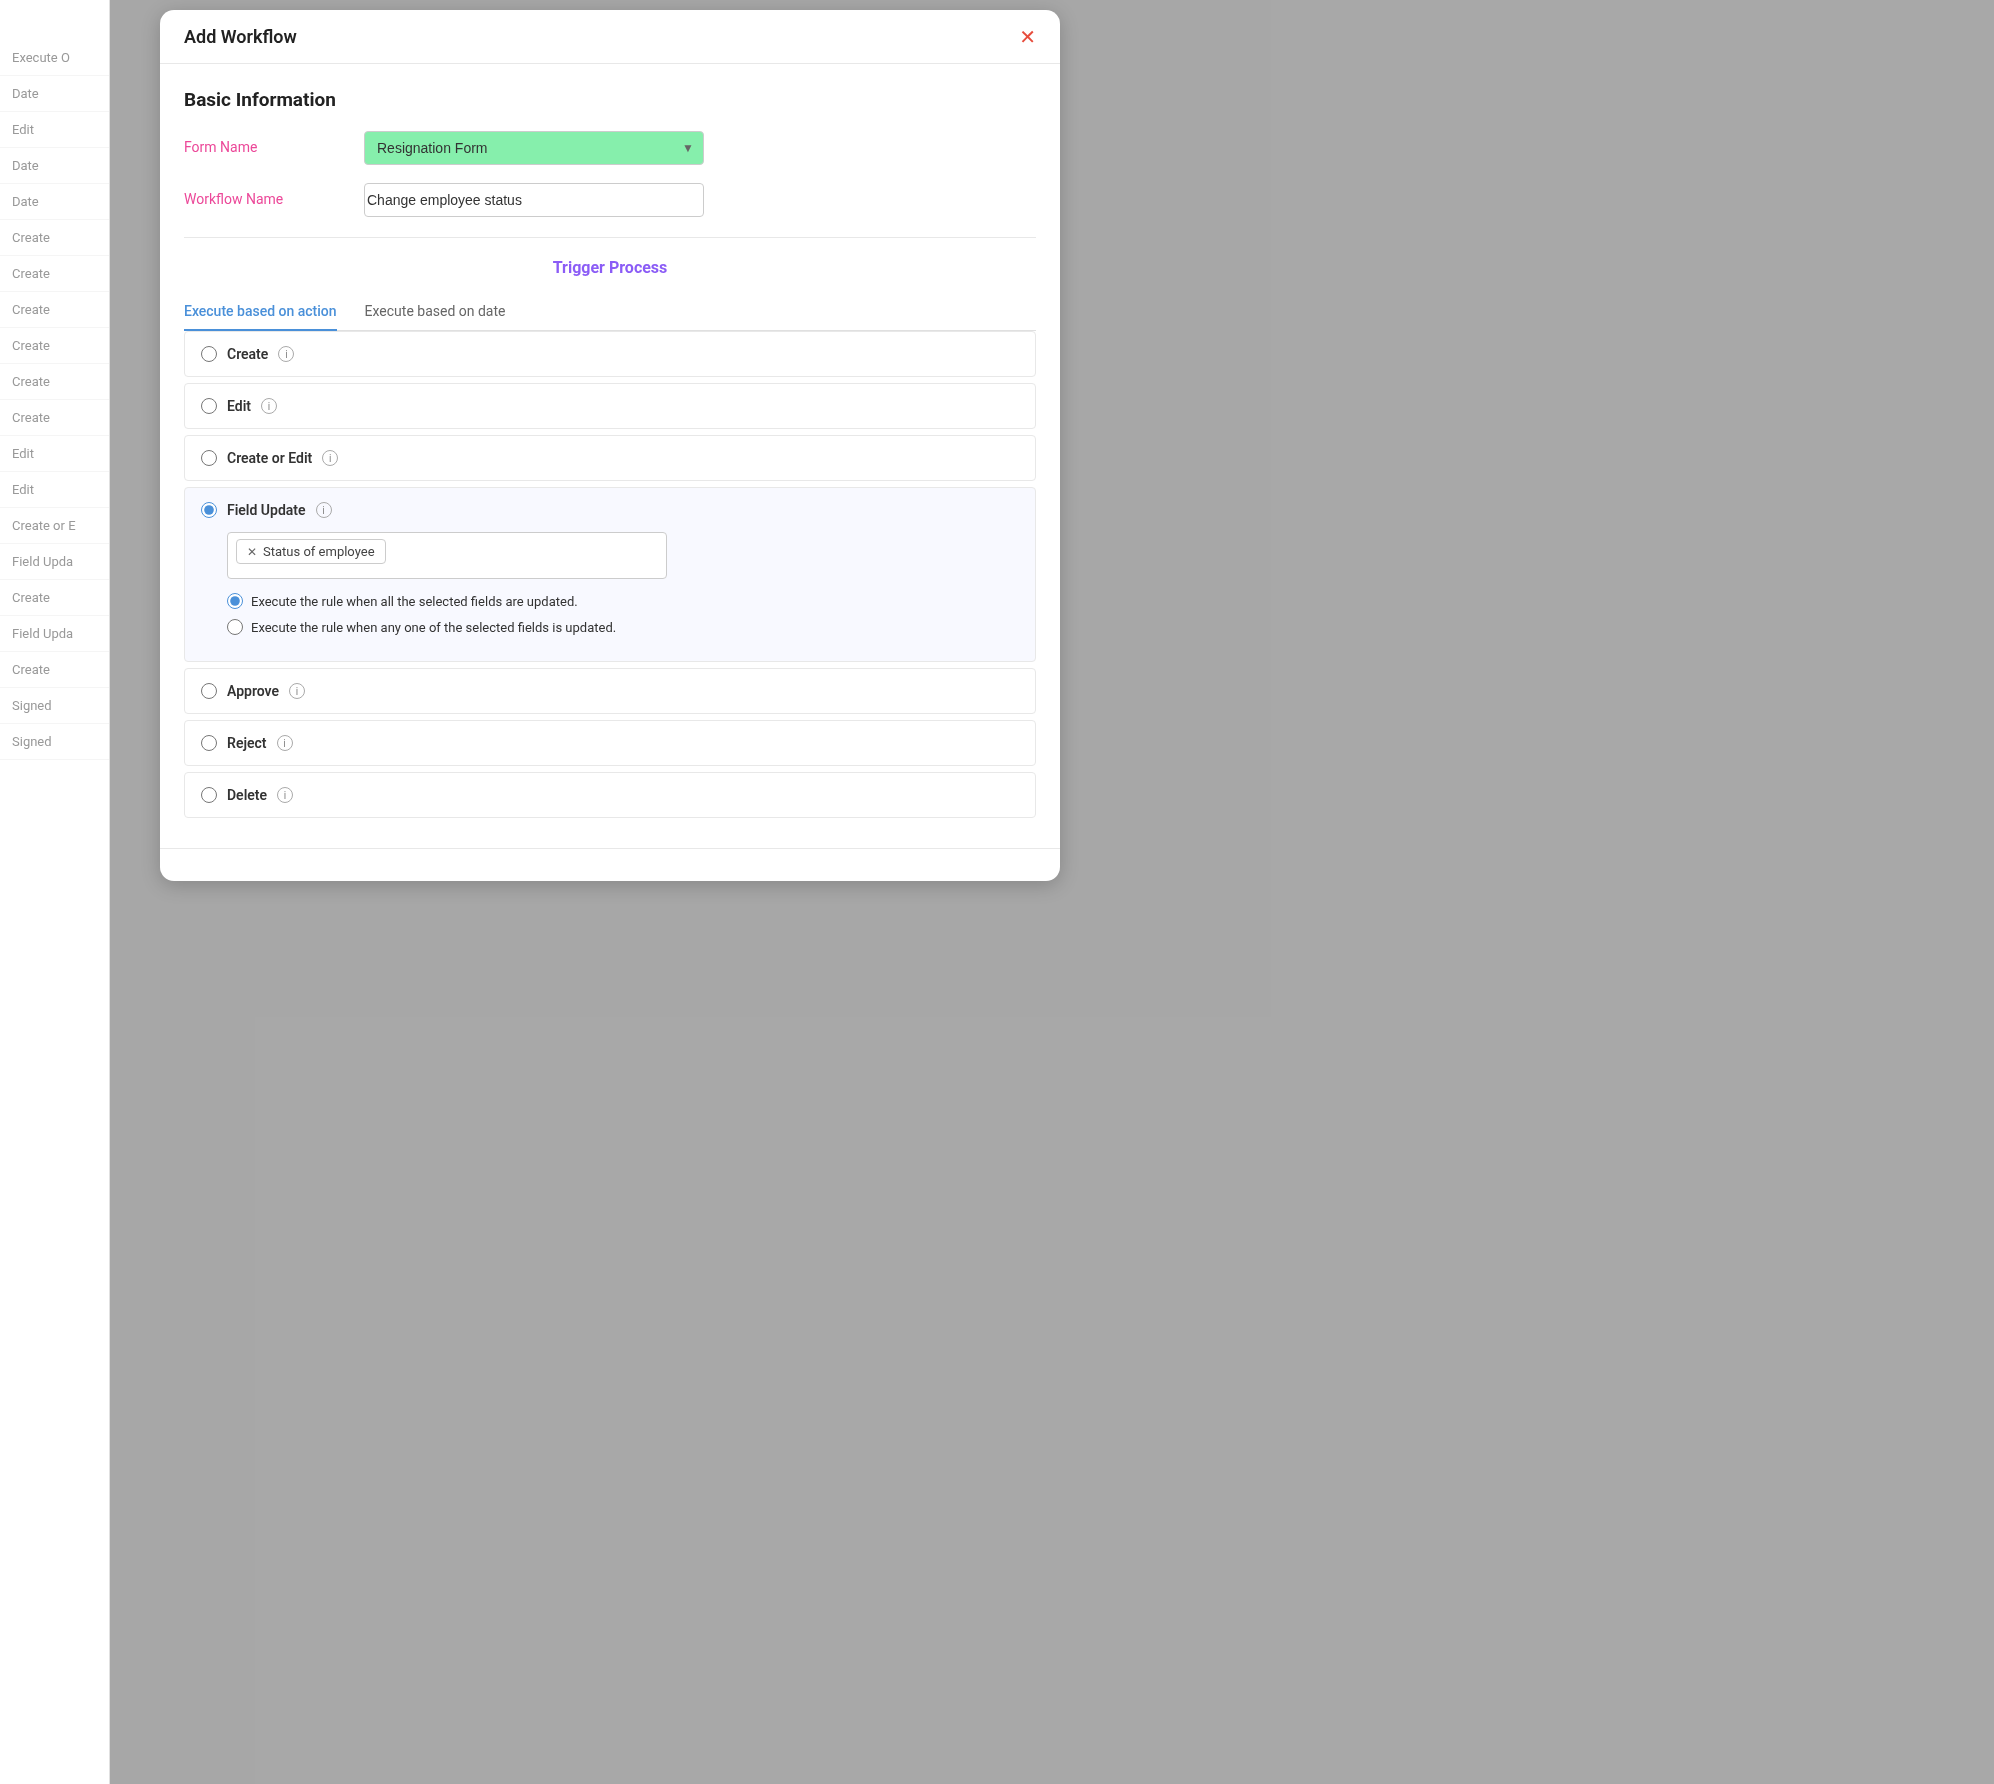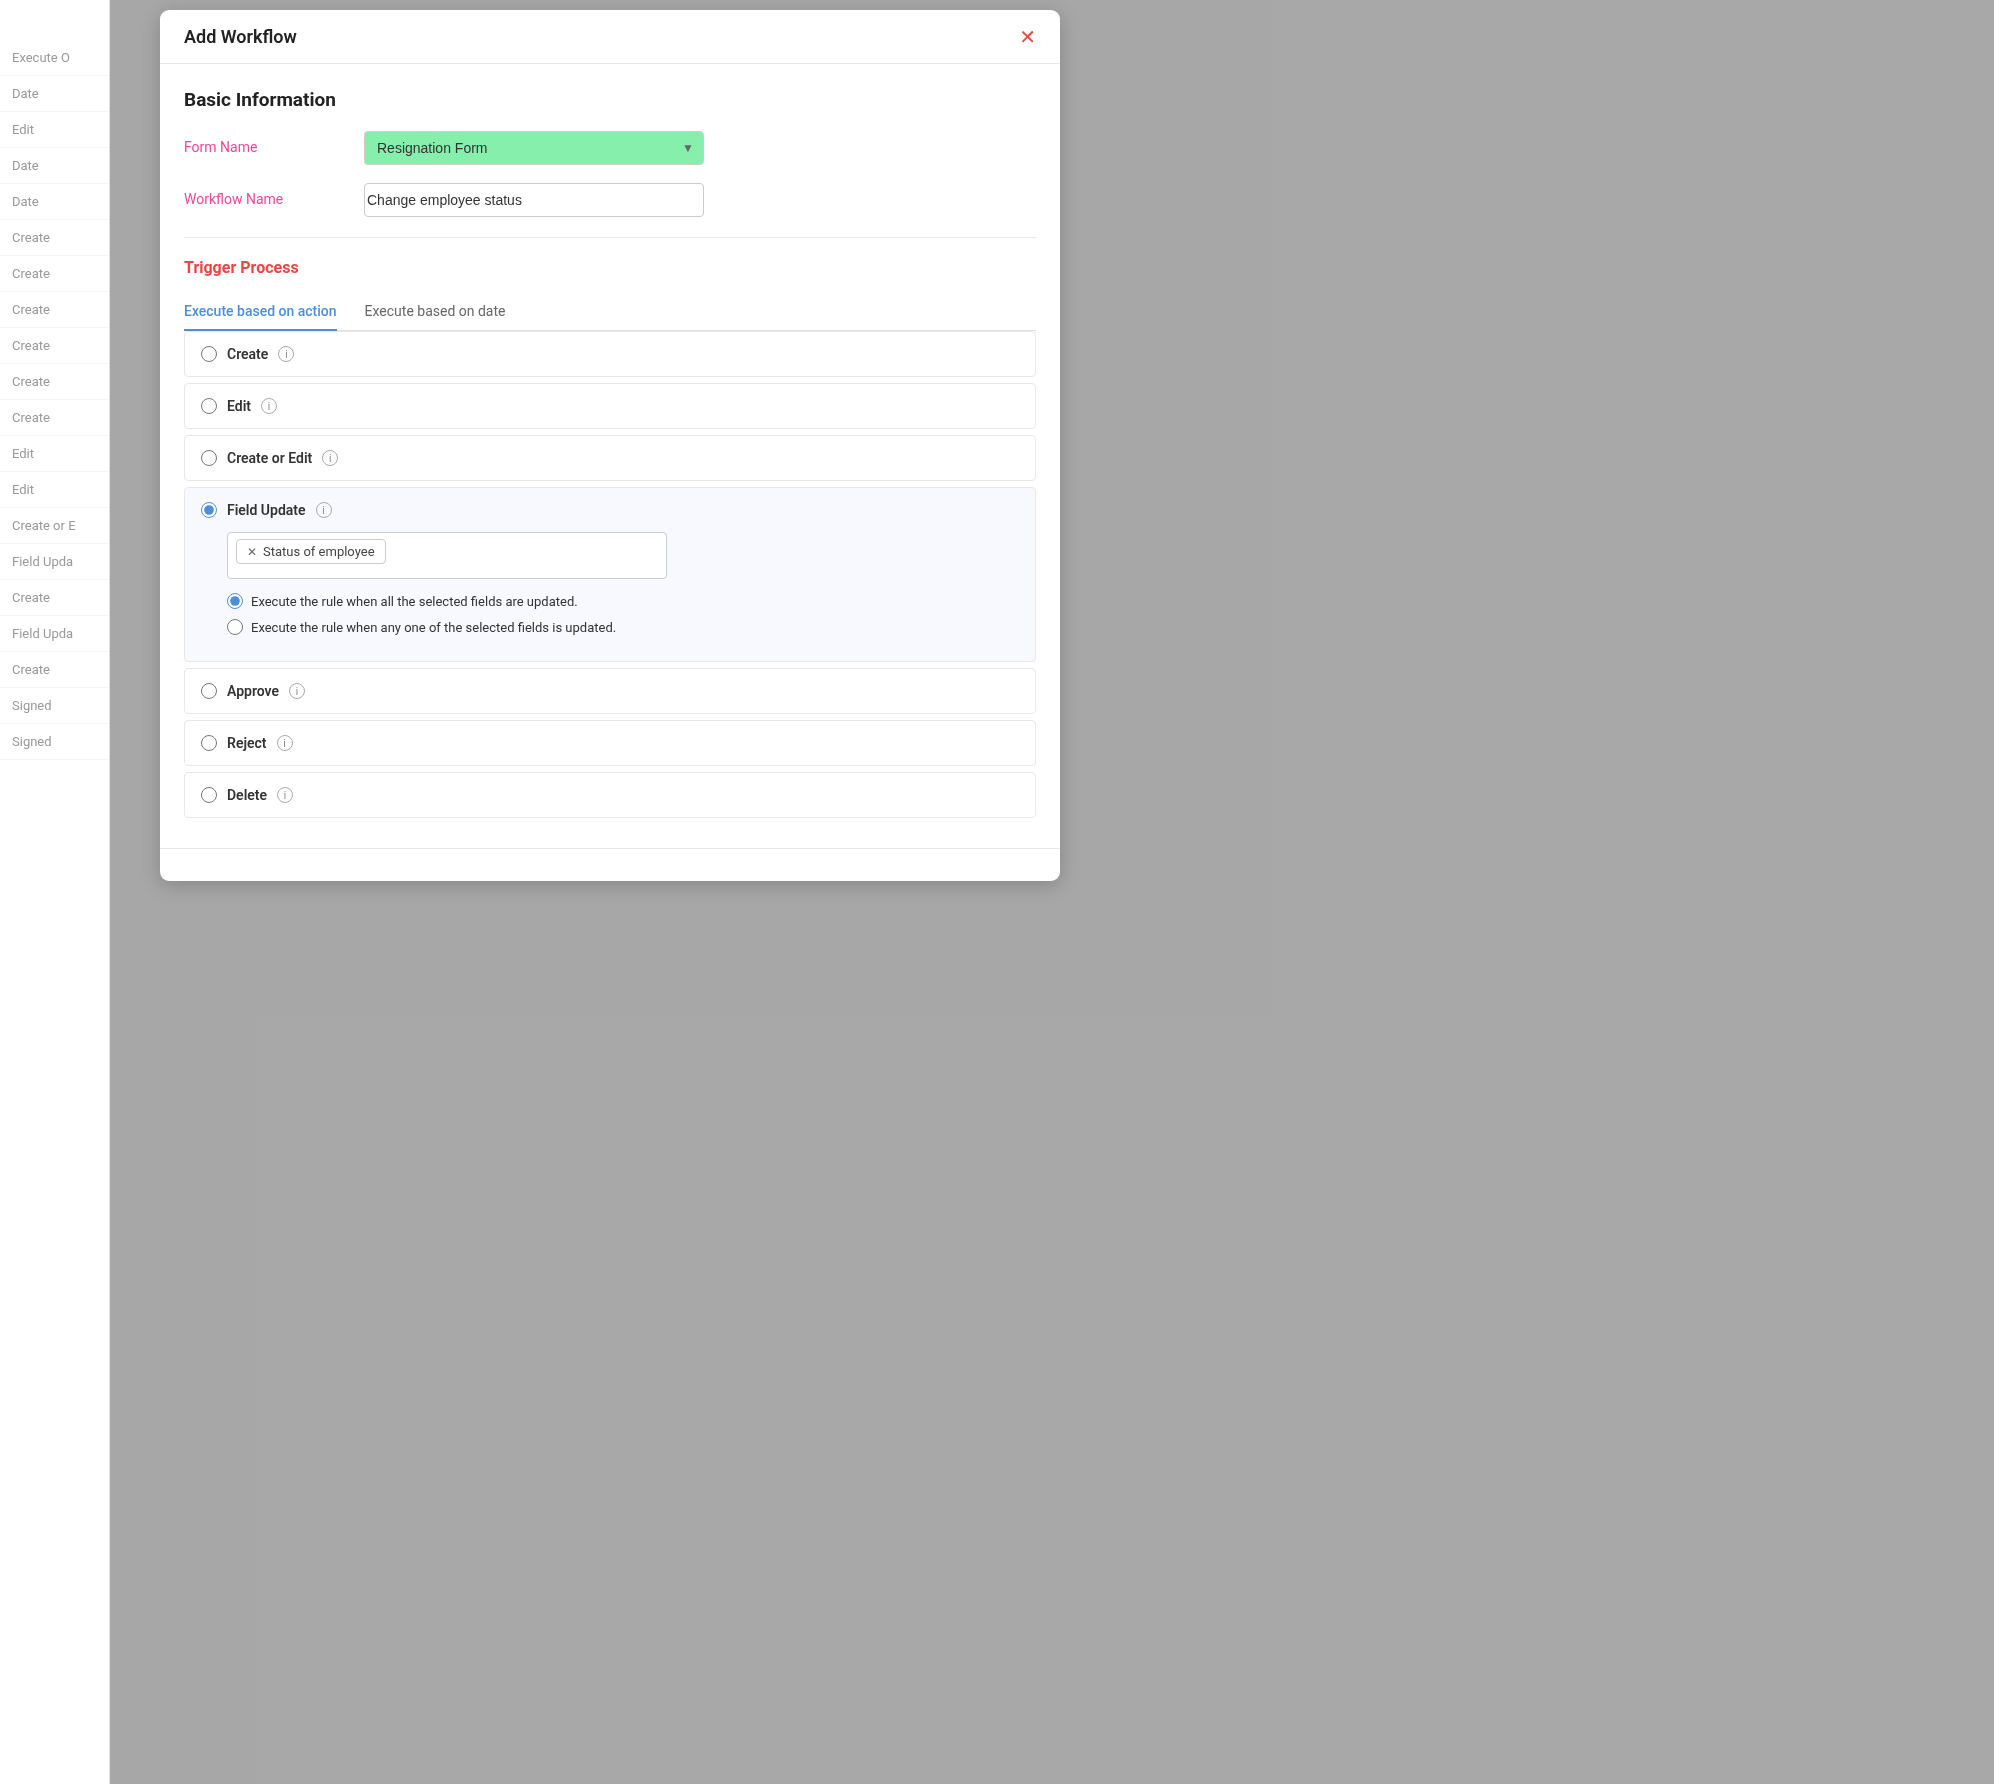--- a/index.html
+++ b/index.html
@@ -30,21 +30,21 @@
     }
 
     .modal-overlay {
       flex: 1;
       position: relative;
       background: rgba(0,0,0,0.3);
     }
 
     .modal {
       background: #fff;
-      border-radius: 9px;
+      border-radius: 14px;
       box-shadow: 0 4px 20px rgba(0,0,0,0.2);
       width: 900px;
       position: absolute;
       top: 10px;
       left: 50px;
       max-height: 980px;
       overflow-y: auto;
     }
 
     .modal-header {
@@ -169,22 +169,23 @@
 
     .divider {
       border: none;
       border-top: 1px solid #e8e8e8;
       margin: 20px 0;
     }
 
     .trigger-section-title {
       font-size: 16px;
       font-weight: 700;
-      color: #ef4444;
+      color: #8b5cf6;
       margin-bottom: 16px;
+      text-align: center;
     }
 
     .tabs {
       display: flex;
       border-bottom: 1px solid #e0e0e0;
       margin-bottom: 0;
     }
 
     .tab {
       padding: 10px 0;

